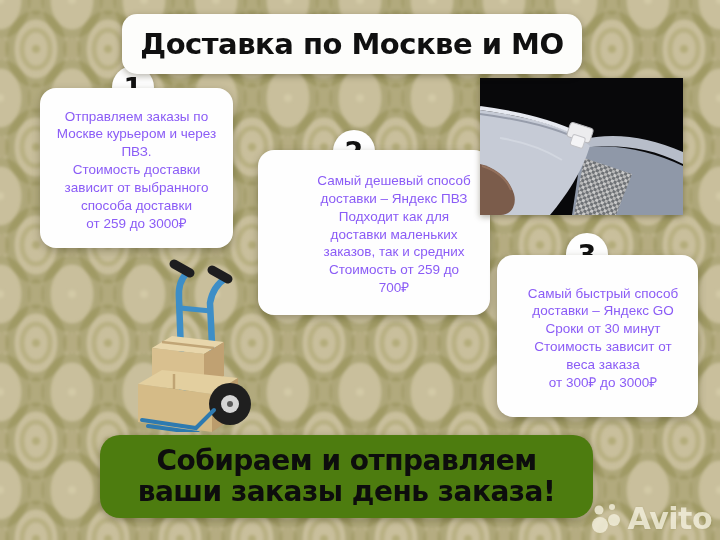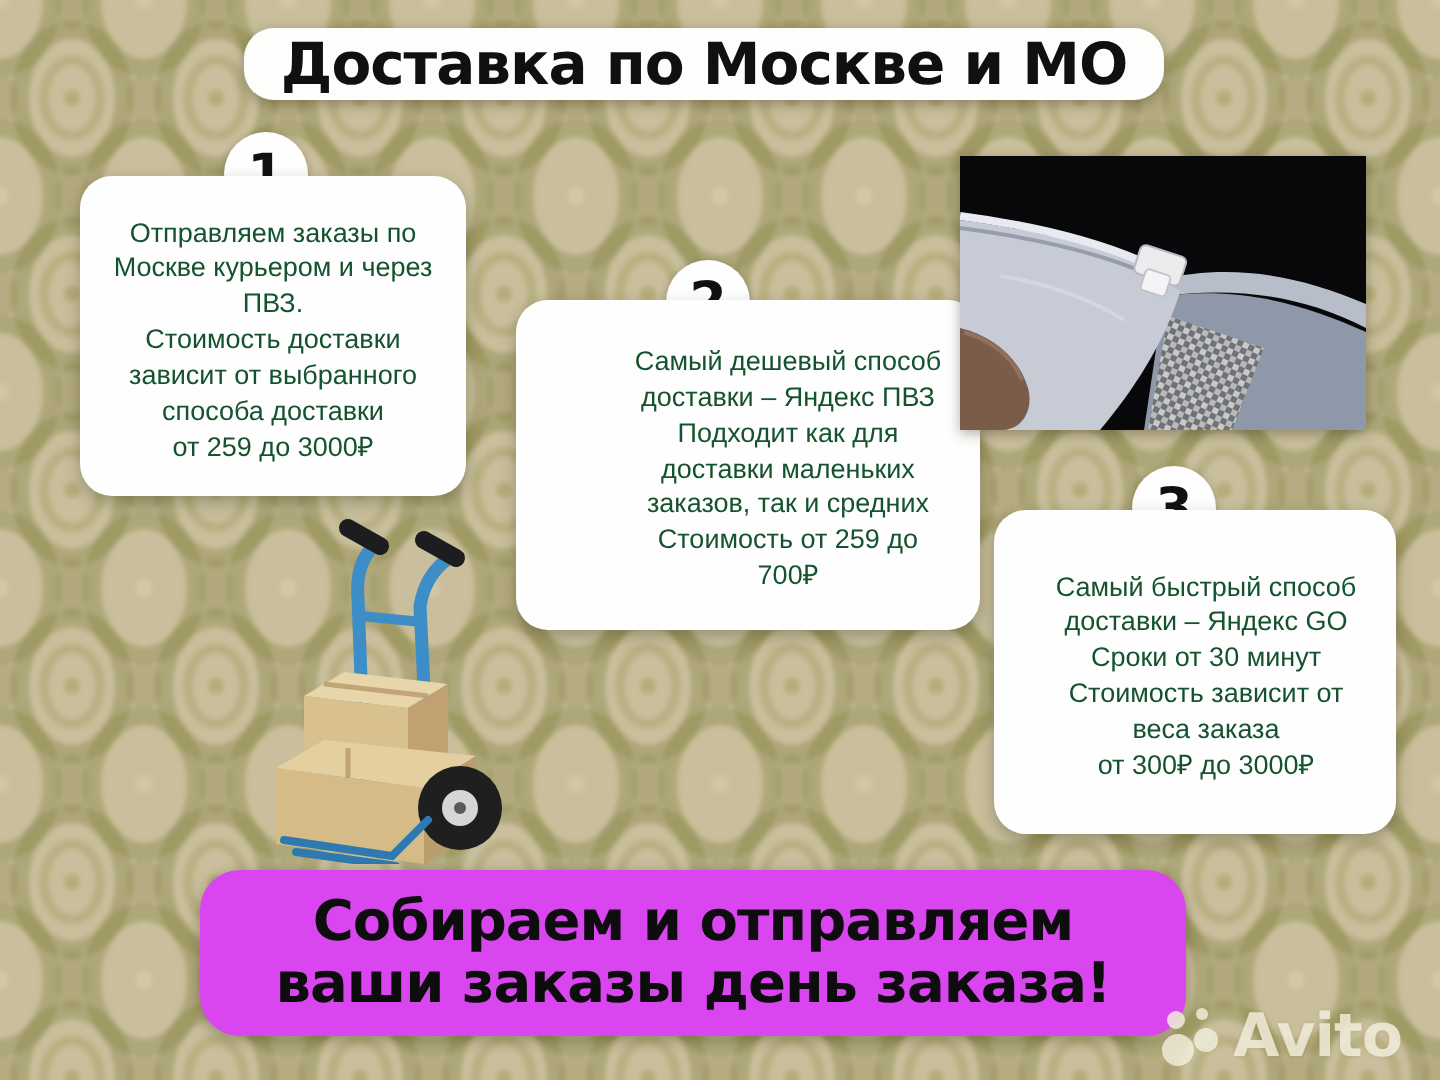--- a/index.html
+++ b/index.html
@@ -10,34 +10,34 @@
   }
   .stage{position:absolute;inset:0;width:720px;height:540px;}
   .wallpaper{position:absolute;inset:0;z-index:0;}
 
   .pill{
     position:absolute;background:#fdfdfb;border-radius:16px;
     box-shadow:0 2px 7px rgba(40,35,10,.35);
     display:flex;align-items:center;justify-content:center;
   }
   .title-banner{
-    left:122px;top:14px;width:460px;height:36px;z-index:5;border-radius:15px;
+    left:122px;top:14px;width:460px;height:60px;z-index:5;border-radius:15px;
   }
   .title-banner span{
     font-weight:800;font-size:29px;color:#101010;letter-spacing:-.5px;white-space:nowrap;
   }
 
   .card{
     position:absolute;background:#fefefe;border-radius:16px;z-index:3;
     box-shadow:0 3px 8px rgba(40,35,10,.30);
     display:flex;align-items:center;justify-content:center;text-align:center;
   }
   .card .card-text{
     font-family:"Liberation Sans", sans-serif;
-    font-size:13.5px;line-height:1.32;color:#14532d;
+    font-size:13.5px;line-height:1.32;color:#8b5cf6;
     white-space:pre-line;padding:10px 6px 6px 6px;
   }
   .card1{left:40px;top:88px;width:193px;height:160px;}
   .card2{left:258px;top:150px;width:192px;height:165px;padding-left:40px;}
   .card3{left:497px;top:255px;width:190px;height:162px;padding-left:11px;}
 
   .badge{
     position:absolute;width:42px;height:42px;border-radius:50%;
     background:#fefefe;z-index:2;box-shadow:0 1px 4px rgba(40,35,10,.3);
     display:flex;align-items:center;justify-content:center;
@@ -47,30 +47,30 @@
   .badge2{left:333px;top:130px;}
   .badge3{left:566px;top:233px;}
 
   .photo{
     position:absolute;left:480px;top:78px;width:203px;height:137px;z-index:4;
     box-shadow:0 2px 6px rgba(40,35,10,.35);
   }
   .truck{position:absolute;left:138px;top:256px;width:135px;height:176px;z-index:2;}
 
   .bottom-banner{
-    left:100px;top:435px;width:493px;height:83px;background:#d946ef;
+    left:100px;top:435px;width:493px;height:83px;background:#4d7c0f;
     border-radius:20px;z-index:5;
   }
   .bottom-banner span{
     font-weight:800;font-size:28px;line-height:1.1;color:#0d0d0d;
     text-align:center;white-space:pre-line;letter-spacing:-.5px;
   }
 
   .watermark{
-    position:absolute;right:19px;bottom:4px;z-index:6;display:flex;align-items:center;gap:4px;
+    position:absolute;right:8px;bottom:4px;z-index:6;display:flex;align-items:center;gap:4px;
     opacity:.82;
   }
   .watermark .brand{
     font-weight:800;font-size:30px;color:#f3efdc;letter-spacing:-.5px;
     text-shadow:0 0 2px rgba(120,110,60,.25);
   }
 </style>
 </head>
 <body>
 

